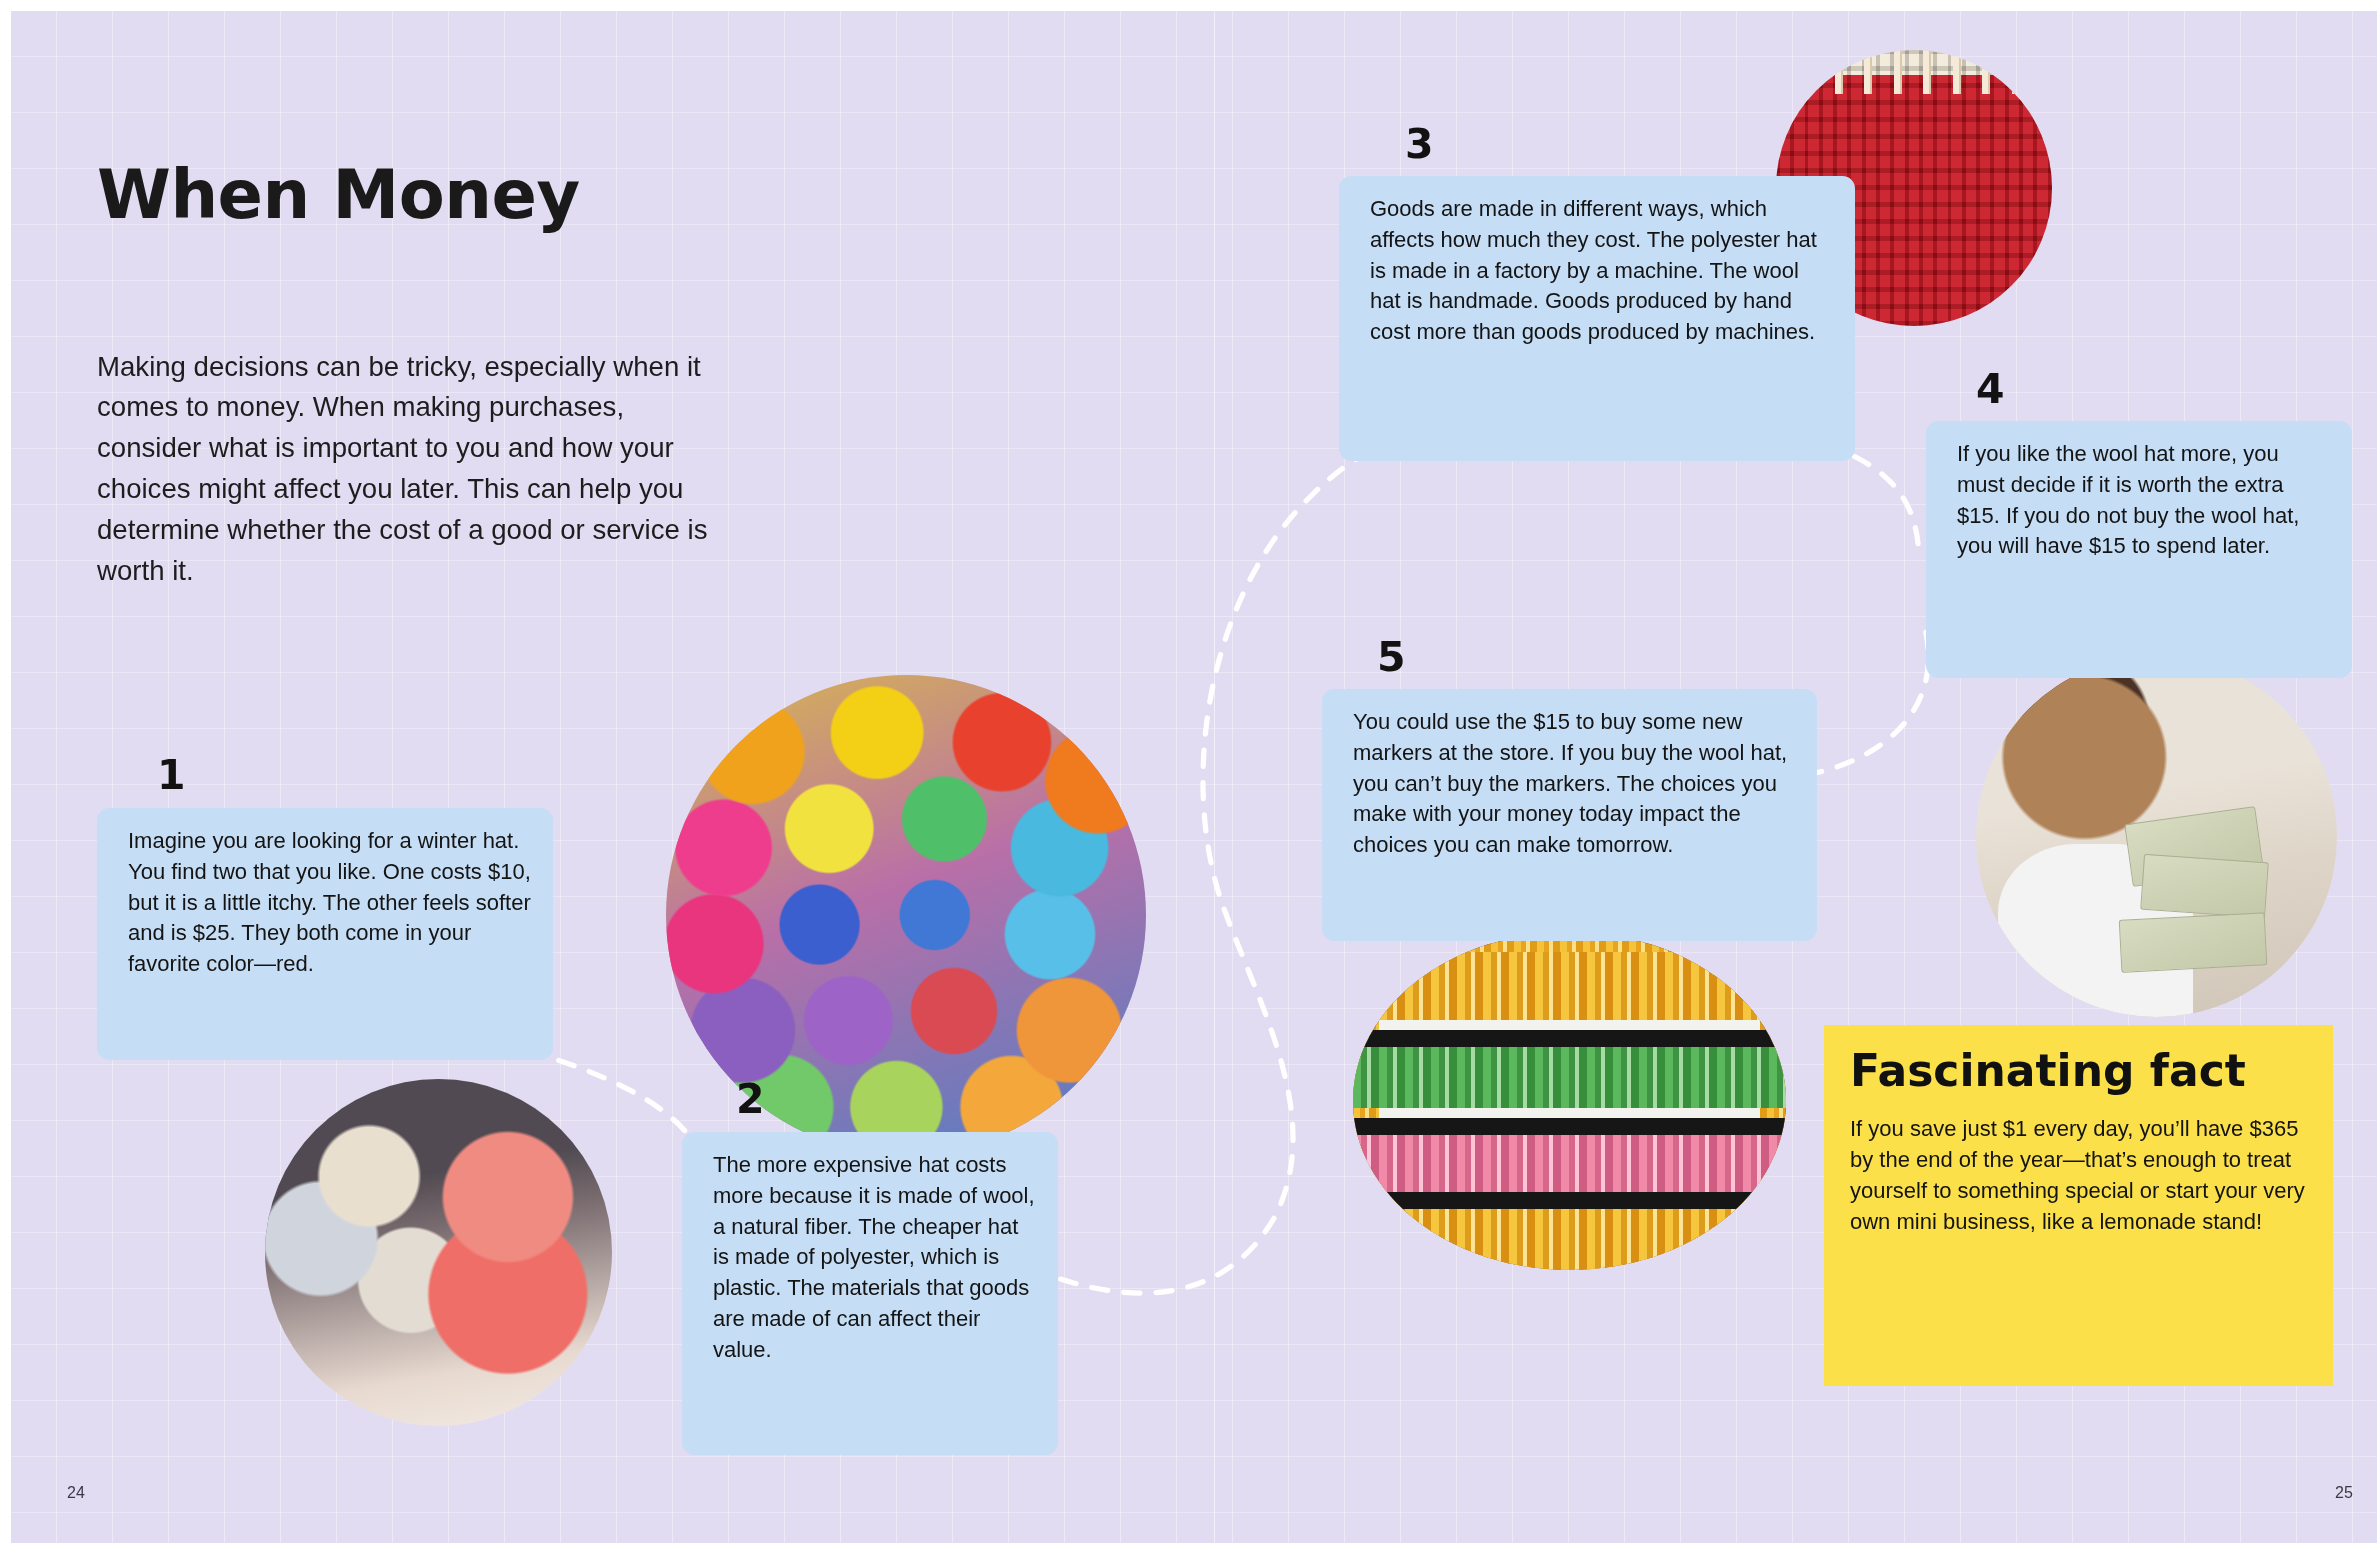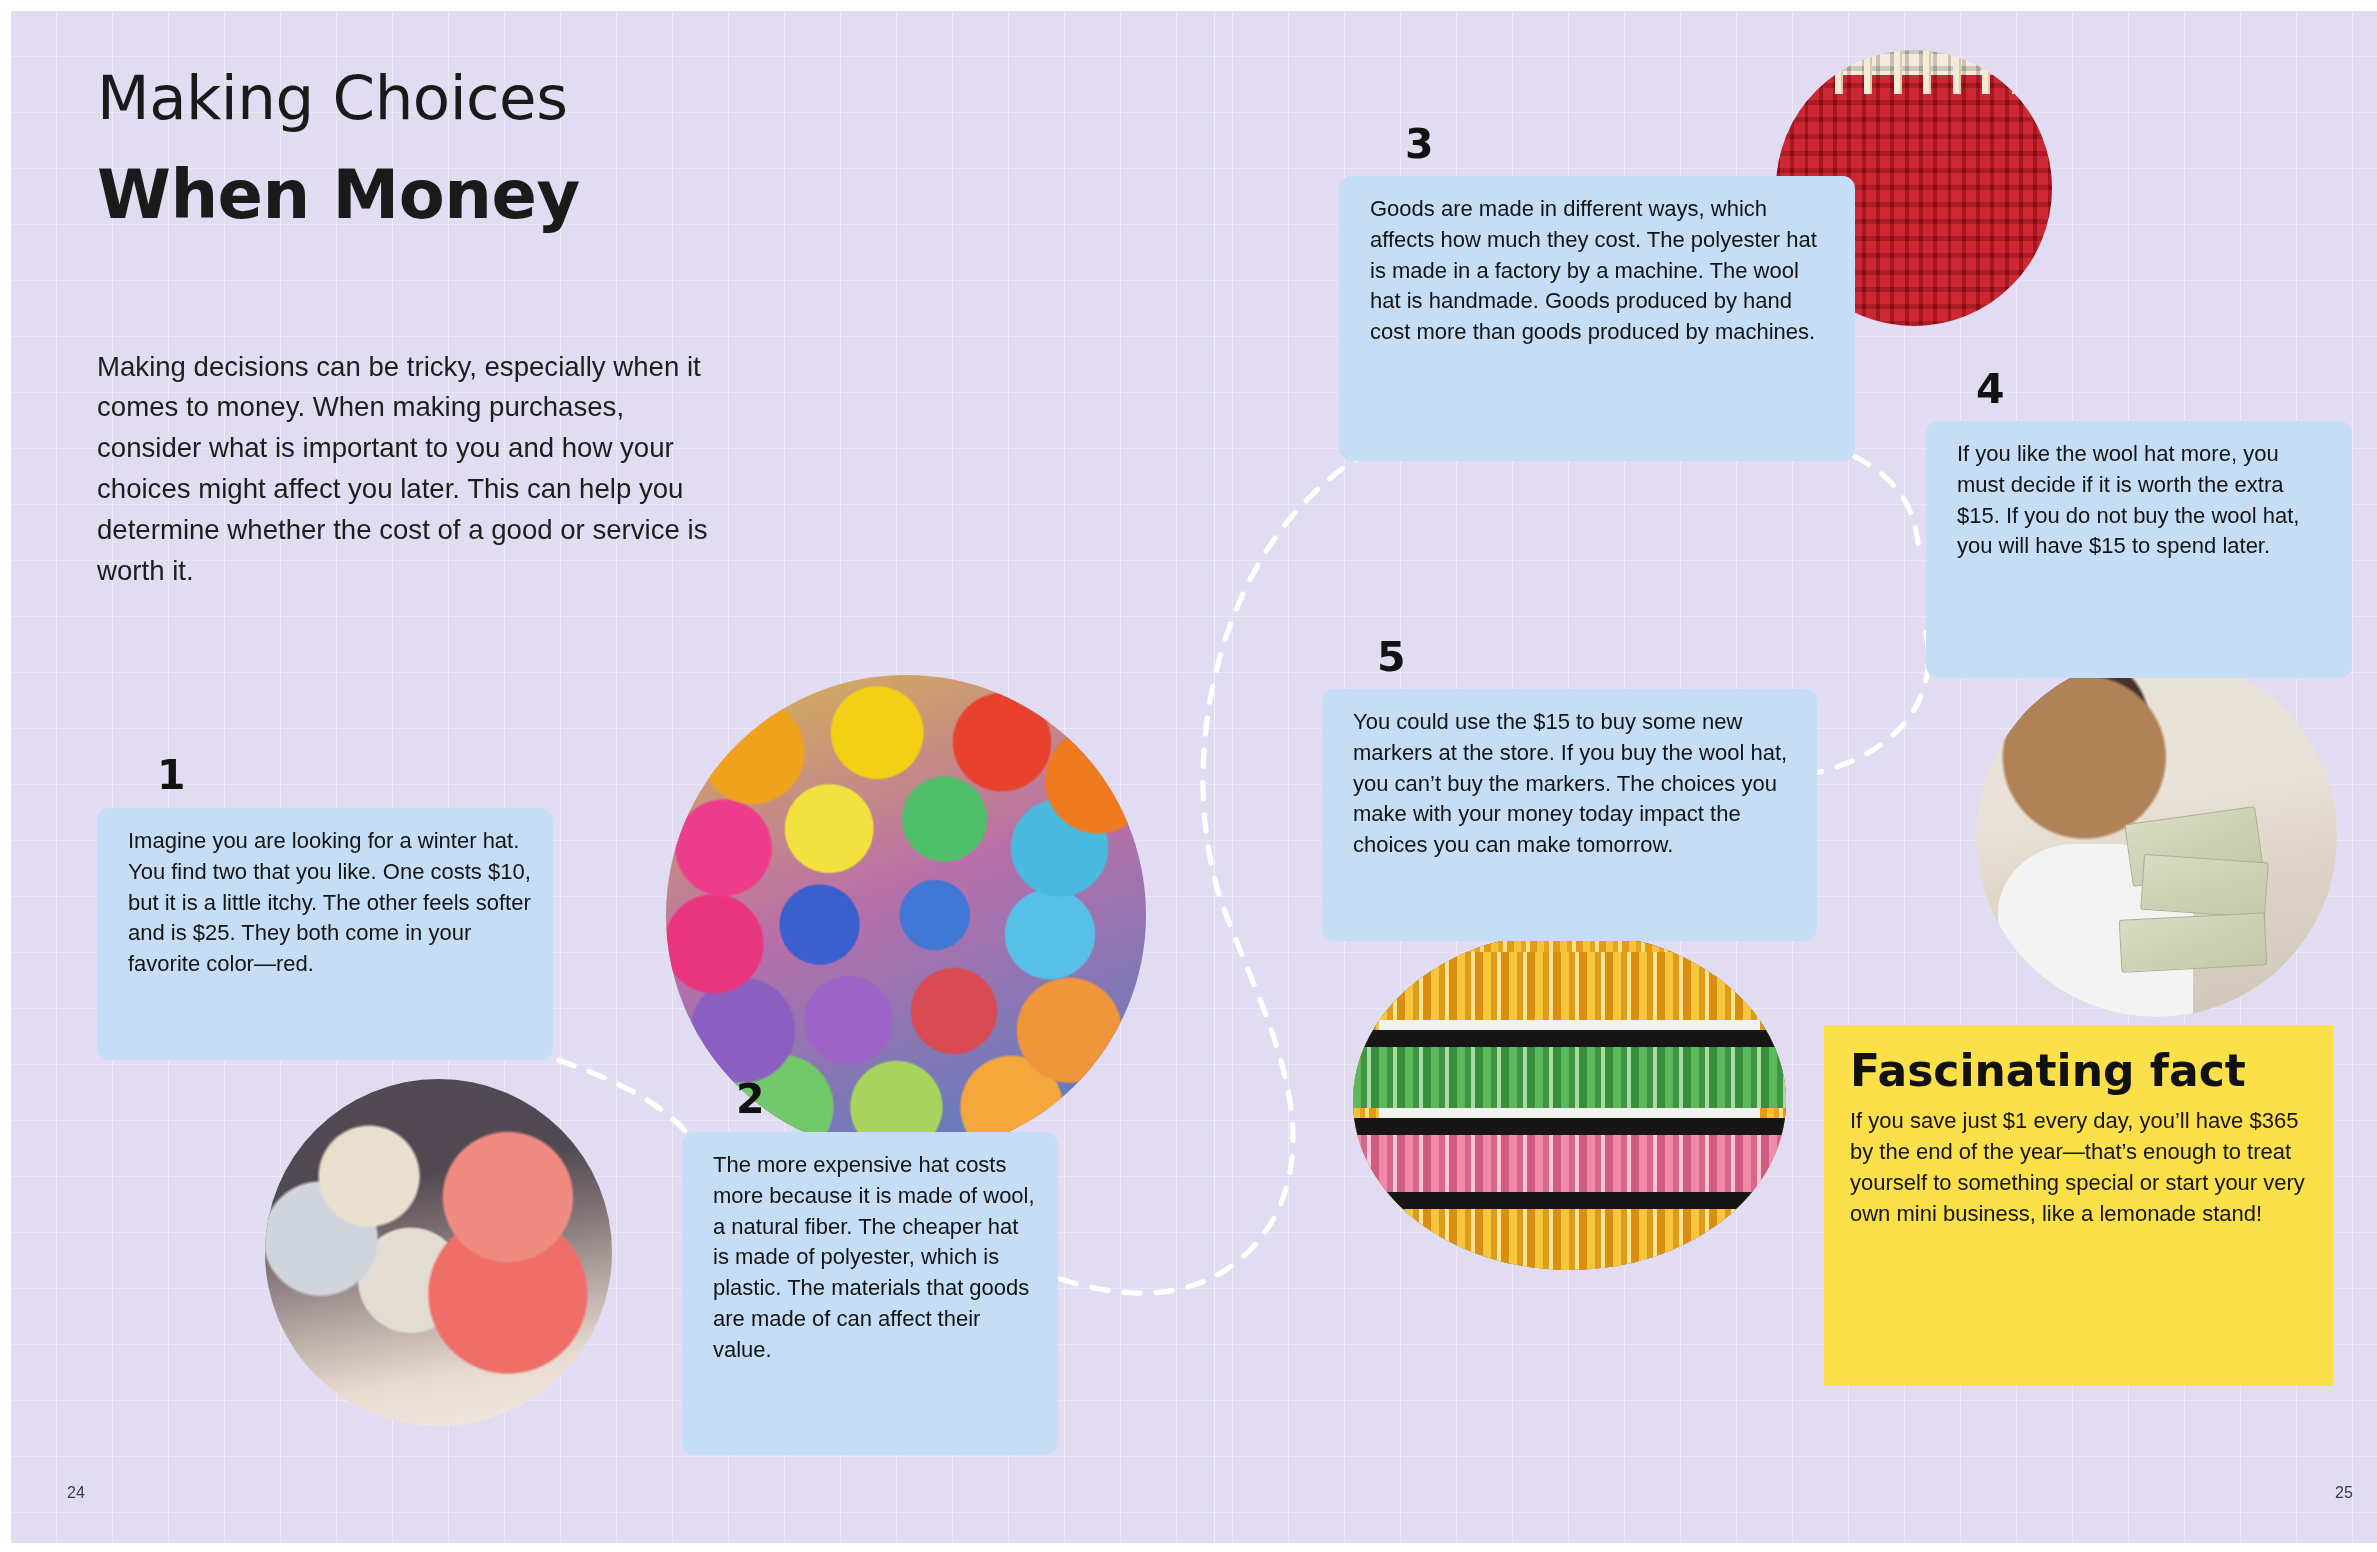--- a/index.html
+++ b/index.html
@@ -89,21 +89,21 @@
   .callout.yellowbox {
     background: #fbe04a;
     border-radius: 0;
     padding: 23px 26px 28.5px 26px;
   }
   .fascinating-title {
     font-family: "DejaVu Sans", sans-serif;
     font-weight: 700;
     font-size: 44px;
     line-height: 1.05;
-    margin-bottom: 12px;
+    margin-bottom: 20px;
     color: #111;
   }
   .fascinating-body {
     font-size: 22px;
     line-height: 1.40;
   }
 
   .step-num {
     position: absolute;
     font-family: "DejaVu Sans", sans-serif;
@@ -241,21 +241,20 @@
     <path d="M1175 2230 C 1380 2300, 1480 2380, 1500 2500" fill="none" stroke="#ffffff" stroke-width="11" stroke-dasharray="34 34" stroke-linecap="round"></path>
     <path d="M2230 2690 C 2450 2760, 2600 2700, 2680 2560 C 2790 2350, 2640 2100, 2570 1900 C 2480 1640, 2540 1250, 2760 1040 C 2850 950, 2950 905, 3060 890" fill="none" stroke="#ffffff" stroke-width="11" stroke-dasharray="34 34" stroke-linecap="round"></path>
     <path d="M3900 960 C 4000 1010, 4030 1080, 4035 1160" fill="none" stroke="#ffffff" stroke-width="11" stroke-dasharray="34 34" stroke-linecap="round"></path>
     <path d="M4050 1330 C 4080 1480, 3980 1580, 3840 1620 C 3700 1660, 3500 1620, 3400 1600" fill="none" stroke="#ffffff" stroke-width="11" stroke-dasharray="34 34" stroke-linecap="round"></path>
   </svg>
 
   <div id="page-edge-top"></div>
   <div id="page-edge-bottom"></div>
   <div id="page-edge-left"></div>
 
-  <h1 class="title title-line1">Making Choices</h1>
   <h1 class="title title-line2">When Money</h1>
   <p class="intro">Making decisions can be tricky, especially when it comes to money. When making purchases, consider what is important to you and how your choices might affect you later. This can help you determine whether the cost of a good or service is worth it.</p>
 
   <div class="photo" style="left:265px; top:1079px; width:347px; height:347px;">
     <div class="hats-bg inner"></div>
   </div>
 
   <div class="photo" style="left:666px; top:675px; width:480px; height:480px;">
     <div class="yarn-bg inner"></div>
   </div>

